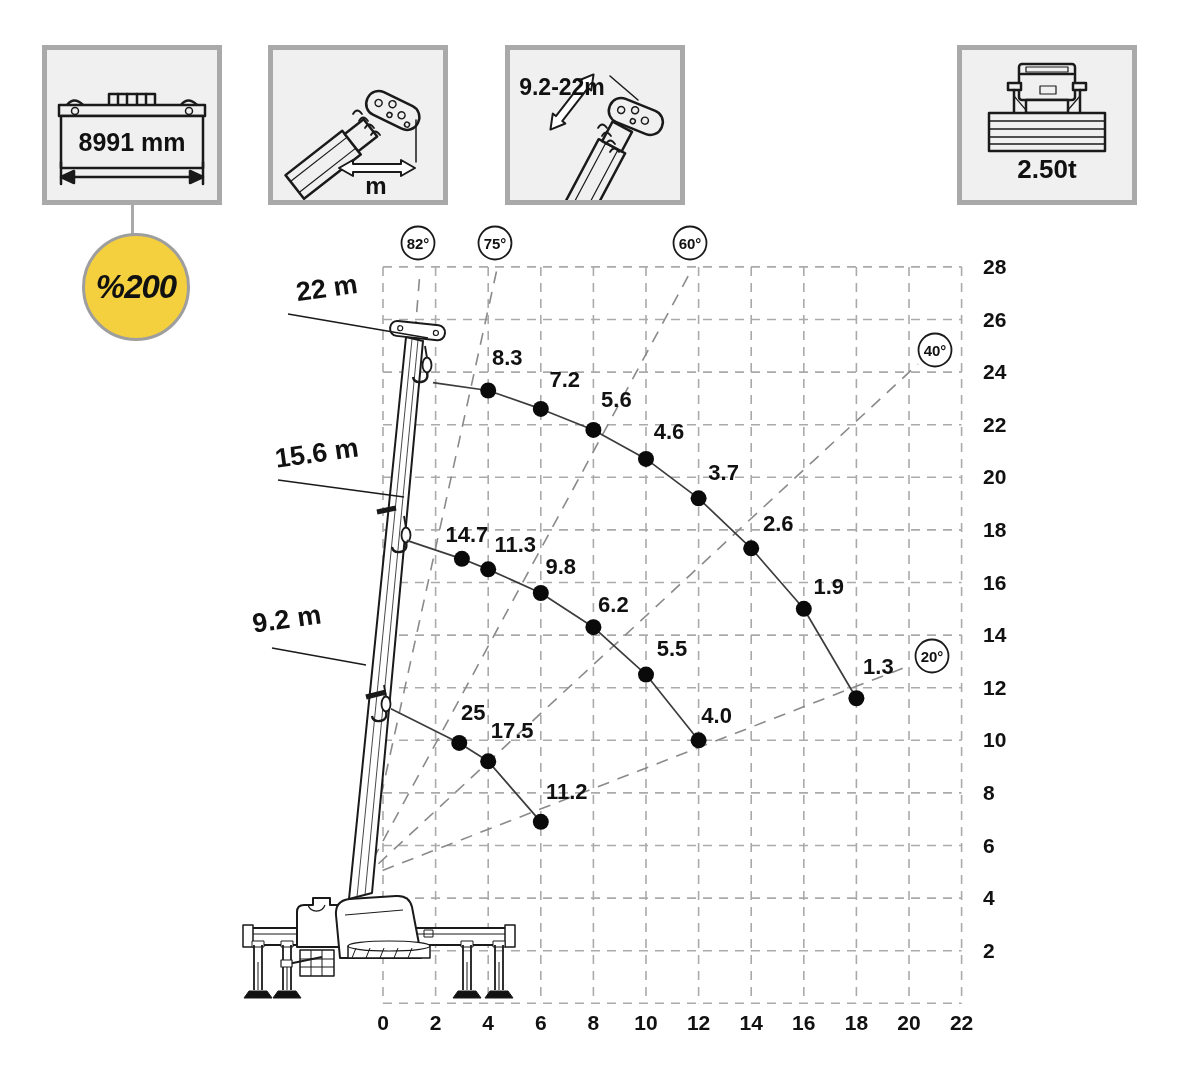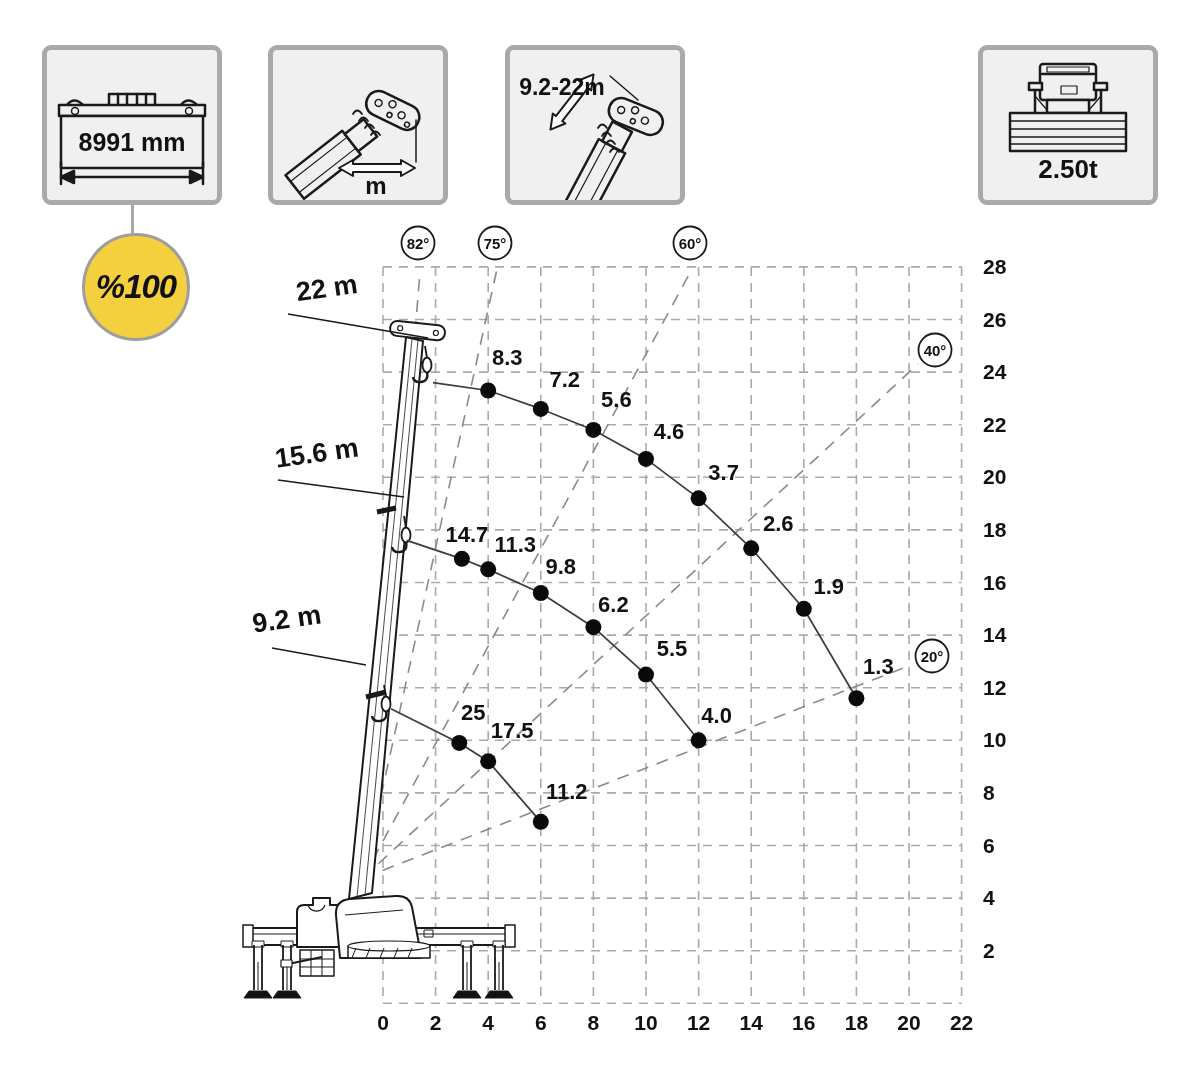--- a/index.html
+++ b/index.html
@@ -1,19 +1,19 @@
 <!DOCTYPE html>
 <html><head>
 <meta charset="utf-8">
 <style>
   html,body{margin:0;padding:0;background:#fff;}
   .page{position:relative;width:1200px;height:1085px;background:#fff;overflow:hidden;
         font-family:"Liberation Sans",sans-serif;}
   .icon-box{position:absolute;top:45px;width:170px;height:150px;background:#f0f0f0;
-        border:5px solid #a9a9a9;border-radius:9px;}
+        border:5px solid #a9a9a9;border-radius:0;}
   .icon-box svg{display:block;}
   .badge-line{position:absolute;left:131px;top:205px;width:3px;height:32px;background:#a9a9a9;}
   .badge{position:absolute;left:82px;top:233px;width:102px;height:102px;border-radius:50%;
         background:#F4D03F;border:3px solid #9e9e9e;display:flex;align-items:center;justify-content:center;}
   .badge span{font-style:italic;font-weight:700;font-size:33px;color:#111;letter-spacing:-1px;}
   svg text{font-family:"Liberation Sans",sans-serif;fill:#111;}
   .icon-art{stroke:#1a1a1a;fill:none;stroke-width:2.5;stroke-linejoin:round;stroke-linecap:round;}
   .icon-label{font-weight:700;font-size:25px;}
   #main-svg{position:absolute;left:0;top:0;}
 </style>
@@ -93,21 +93,21 @@
         <g transform="rotate(-52 62 52)">
           <path d="M27 52 L41 44 L41 48 L83 48 L83 44 L97 52 L83 60 L83 56 L41 56 L41 60 Z" fill="#fff" stroke-width="2"></path>
         </g>
         <line x1="100" y1="26" x2="128" y2="50" stroke-width="1.5"></line>
       </g>
       <text x="52" y="45" text-anchor="middle" style="font-weight:700;font-size:23px;">9.2-22m</text>
     </svg>
   </div>
 
 
-  <div class="icon-box" style="left:978px">
+  <div class="icon-box" style="left:957px">
     <svg width="170" height="150" viewBox="0 0 170 150">
       <g class="icon-art" stroke-width="2">
         <rect x="57" y="14" width="56" height="36" rx="3" fill="#f0f0f0"></rect>
         <line x1="59" y1="24" x2="111" y2="24"></line>
         <rect x="64" y="17" width="42" height="5" stroke-width="1.2"></rect>
         <rect x="78" y="36" width="16" height="8" stroke-width="1.2"></rect>
         <rect x="64" y="50" width="42" height="13" fill="#f0f0f0"></rect>
         <rect x="46" y="33" width="13" height="7" fill="#f0f0f0"></rect>
         <line x1="52" y1="40" x2="52" y2="62"></line>
         <line x1="52" y1="46" x2="64" y2="60" stroke-width="1.2"></line>
@@ -119,21 +119,21 @@
         <line x1="27" y1="79" x2="143" y2="79" stroke-width="1.5"></line>
         <line x1="27" y1="87" x2="143" y2="87" stroke-width="1.5"></line>
         <line x1="27" y1="94" x2="143" y2="94" stroke-width="1.5"></line>
       </g>
       <text x="85" y="128" text-anchor="middle" style="font-weight:700;font-size:26px;">2.50t</text>
     </svg>
   </div>
 
   <div class="badge-line"></div>
   <div class="badge">
-    <span>%100</span>
+    <span>%200</span>
   </div>
 
   <svg id="main-svg" width="1200" height="1085" viewBox="0 0 1200 1085">
     <defs>
       <g id="hook" stroke="#1a1a1a" stroke-width="1.8" fill="#fff">
         <line x1="-2" y1="-21" x2="0" y2="-9"></line>
         <ellipse cx="0" cy="-2" rx="4.5" ry="7.5"></ellipse>
         <path d="M0 5 q2 9 -6 10 q-7 1 -8 -5" fill="none" stroke-width="2.4"></path>
       </g>
     </defs>

